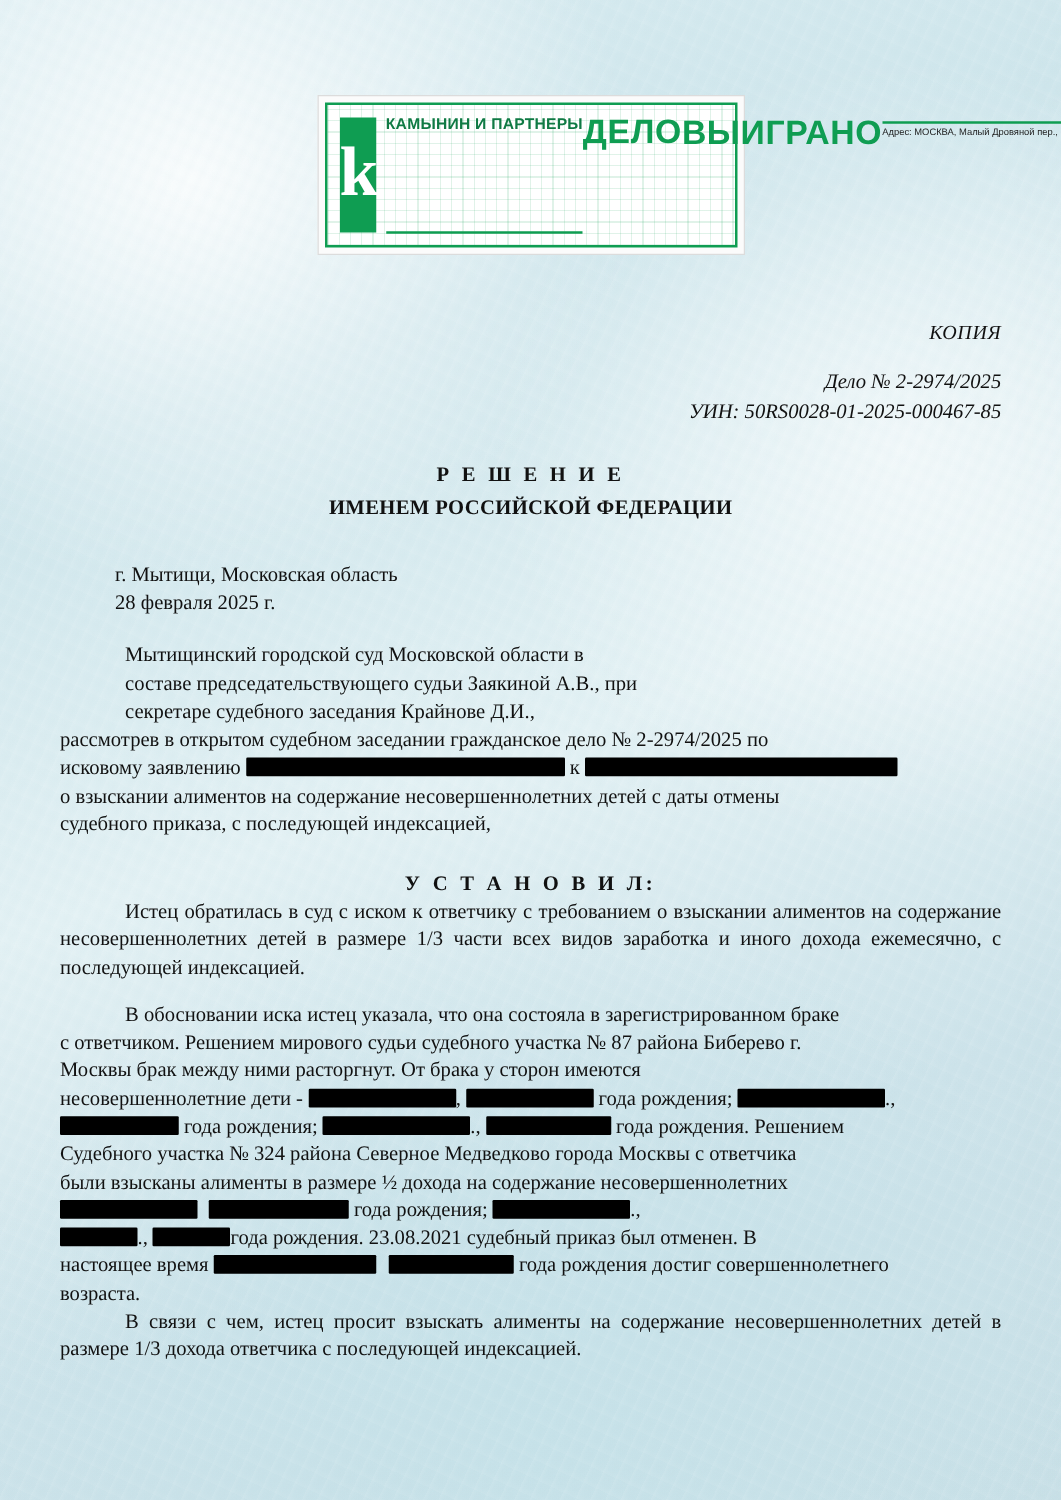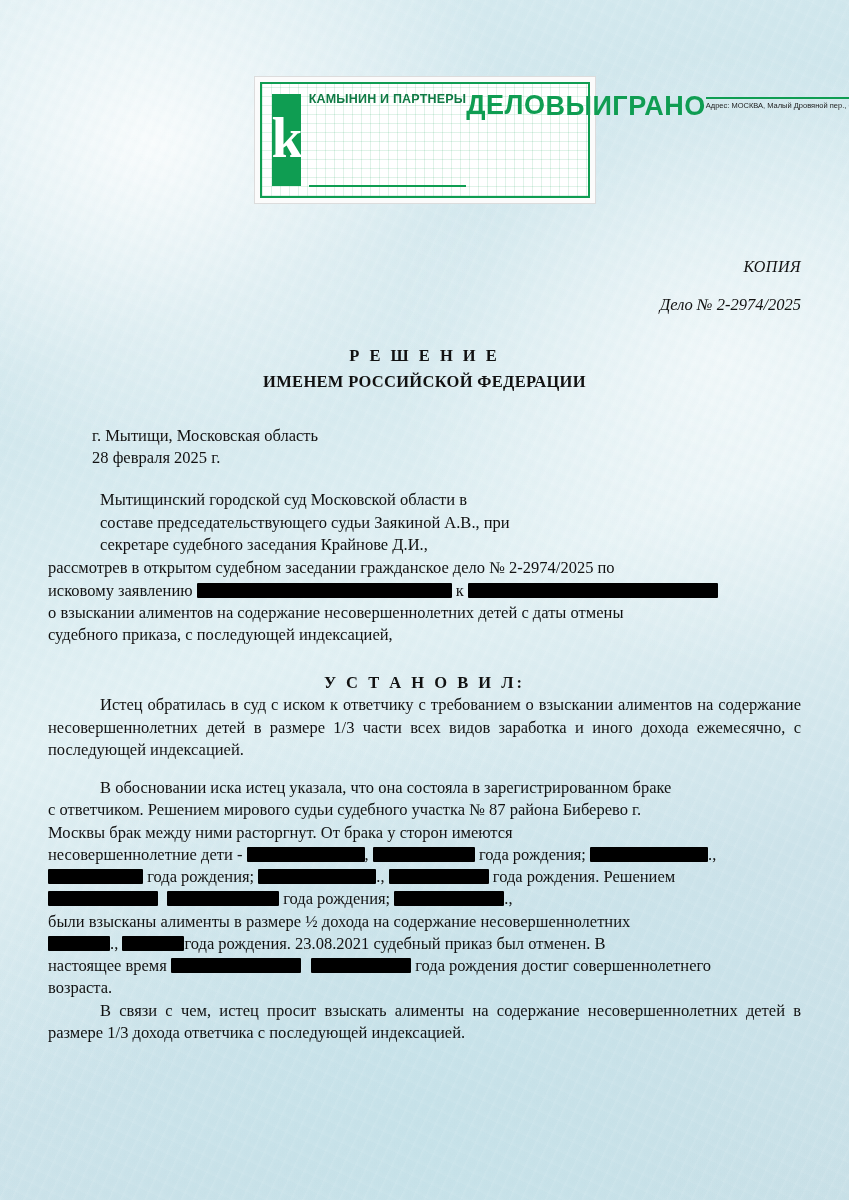--- a/index.html
+++ b/index.html
@@ -219,20 +219,21 @@
             <div class="logo-addr">Адрес: МОСКВА, Малый Дровяной пер., 6 • офис 2</div>
           </div>
         </div>
       </div>
     </div>
 
     <div class="doc">
 
       <div class="copy-mark">КОПИЯ</div>
       <div class="case-no">Дело № 2-2974/2025</div>
+      <div class="uin">УИН: 50RS0028-01-2025-000467-85</div>
 
       <div class="title-block">
         <div class="title-1">Р Е Ш Е Н И Е</div>
         <div class="title-2">ИМЕНЕМ РОССИЙСКОЙ ФЕДЕРАЦИИ</div>
       </div>
 
       <div class="place-date">
         <div>г. Мытищи, Московская область</div>
         <div>28 февраля 2025 г.</div>
       </div>
@@ -261,23 +262,24 @@
 
       <div class="para-gap">
         <p class="body first-indent">В обосновании иска истец указала, что она состояла в зарегистрированном браке</p>
         <p class="body">с ответчиком. Решением мирового судьи судебного участка № 87 района Биберево г.</p>
         <p class="body">Москвы   брак   между   ними   расторгнут.   От   брака   у   сторон   имеются</p>
 
         <p class="body"><span>несовершеннолетние дети - </span><span class="redact" style="width:118px"></span><span>, </span><span class="redact" style="width:102px"></span><span> года рождения; </span><span class="redact" style="width:118px"></span><span>.,</span></p>
 
         <p class="body"><span class="redact" style="width:95px"></span><span> года рождения; </span><span class="redact" style="width:118px"></span><span>., </span><span class="redact" style="width:100px"></span><span> года рождения. Решением</span></p>
 
+        <p class="body">Судебного участка № 324 района Северное Медведково города Москвы с ответчика</p>
+        <p class="body">были  взысканы  алименты  в  размере  ½  дохода  на  содержание  несовершеннолетних</p>
+
         <p class="body"><span class="redact" style="width:110px"></span><span class="redact" style="width:112px; margin-left:9px"></span><span> года рождения; </span><span class="redact" style="width:110px"></span><span>.,</span></p>
-
-        <p class="body">были  взысканы  алименты  в  размере  ½  дохода  на  содержание  несовершеннолетних</p>
 
         <p class="body"><span class="redact" style="width:62px"></span><span>., </span><span class="redact" style="width:62px"></span><span>года рождения. 23.08.2021 судебный приказ был отменен. В</span></p>
 
         <p class="body"><span>настоящее время </span><span class="redact" style="width:130px"></span><span class="redact" style="width:100px; margin-left:10px"></span><span> года рождения достиг совершеннолетнего</span></p>
 
         <p class="body">возраста.</p>
       </div>
 
       <p class="body first-indent para-gap">В   связи   с   чем,   истец   просит   взыскать   алименты   на   содержание несовершеннолетних  детей  в  размере  1/3  дохода  ответчика  с  последующей индексацией.</p>
 

